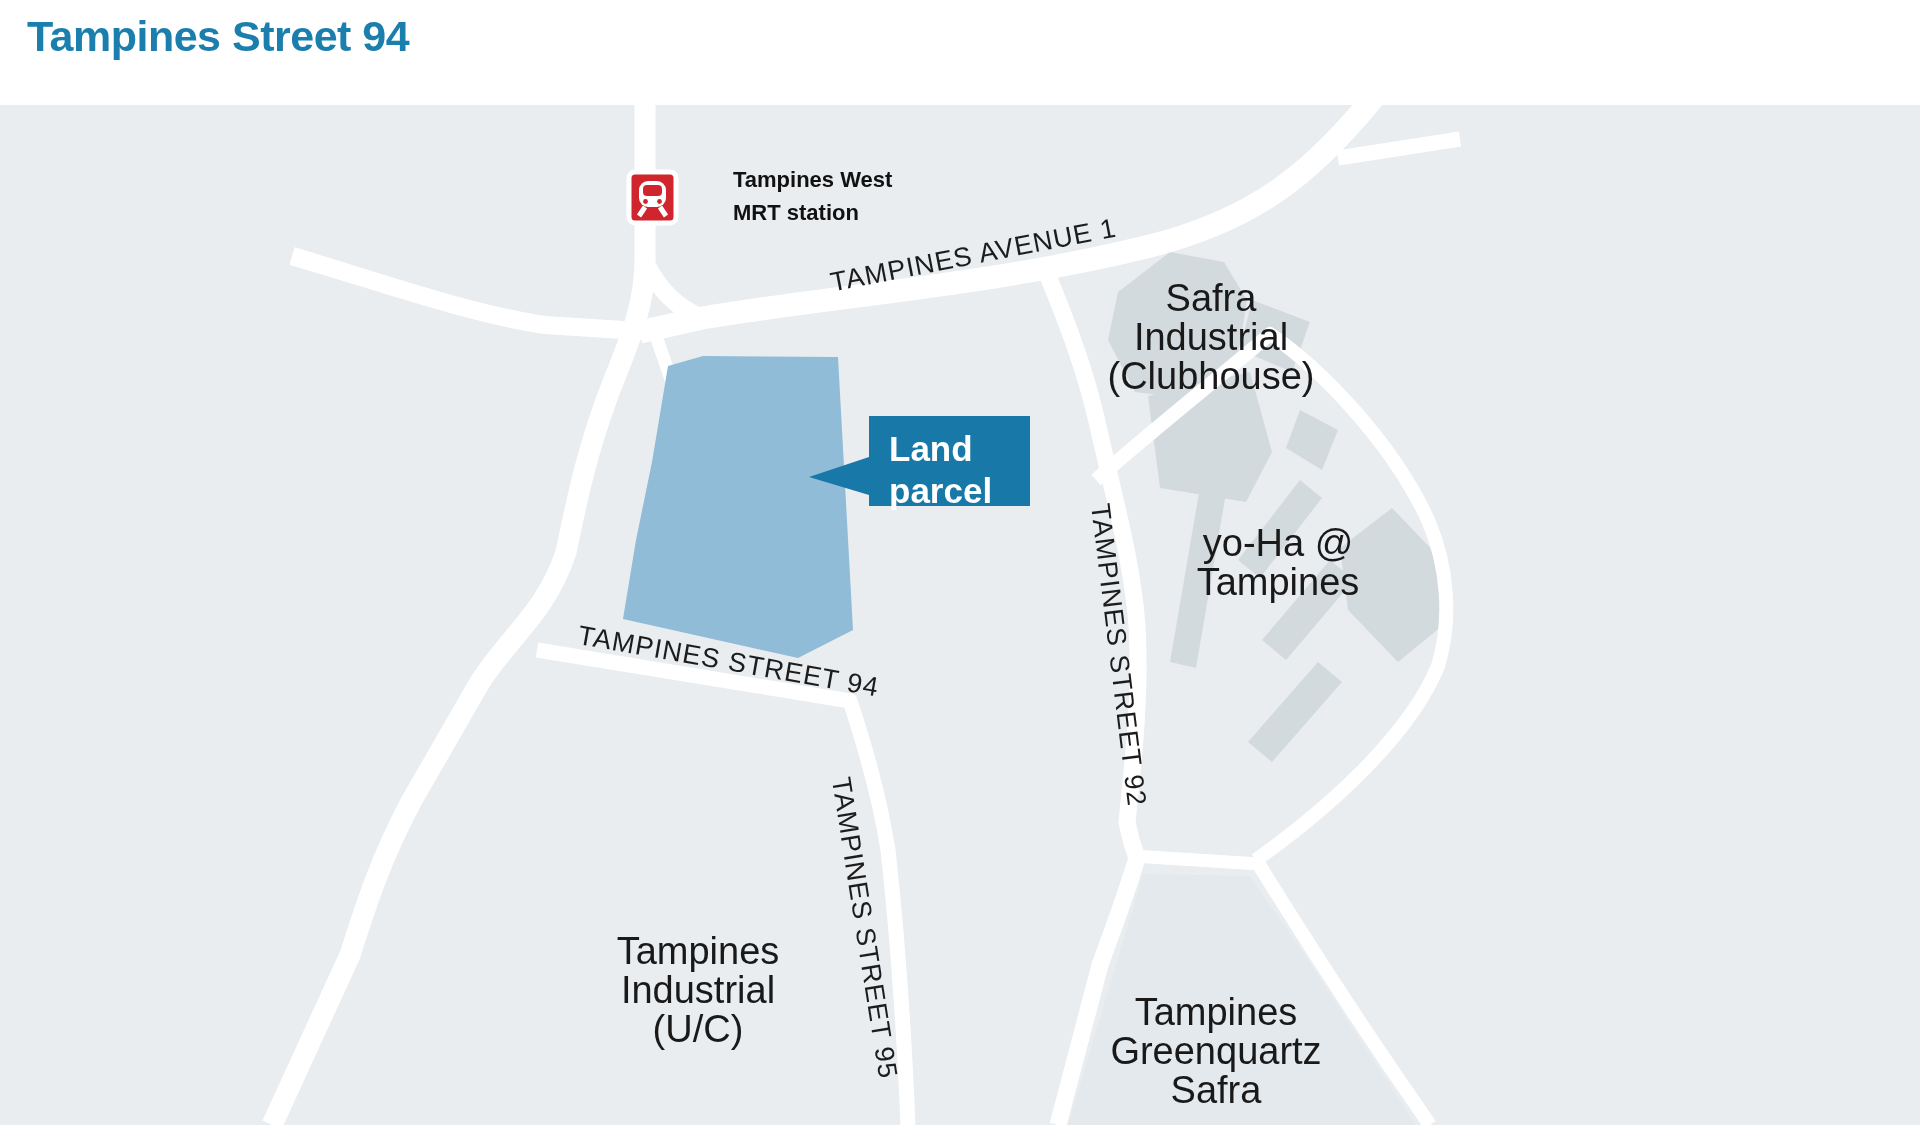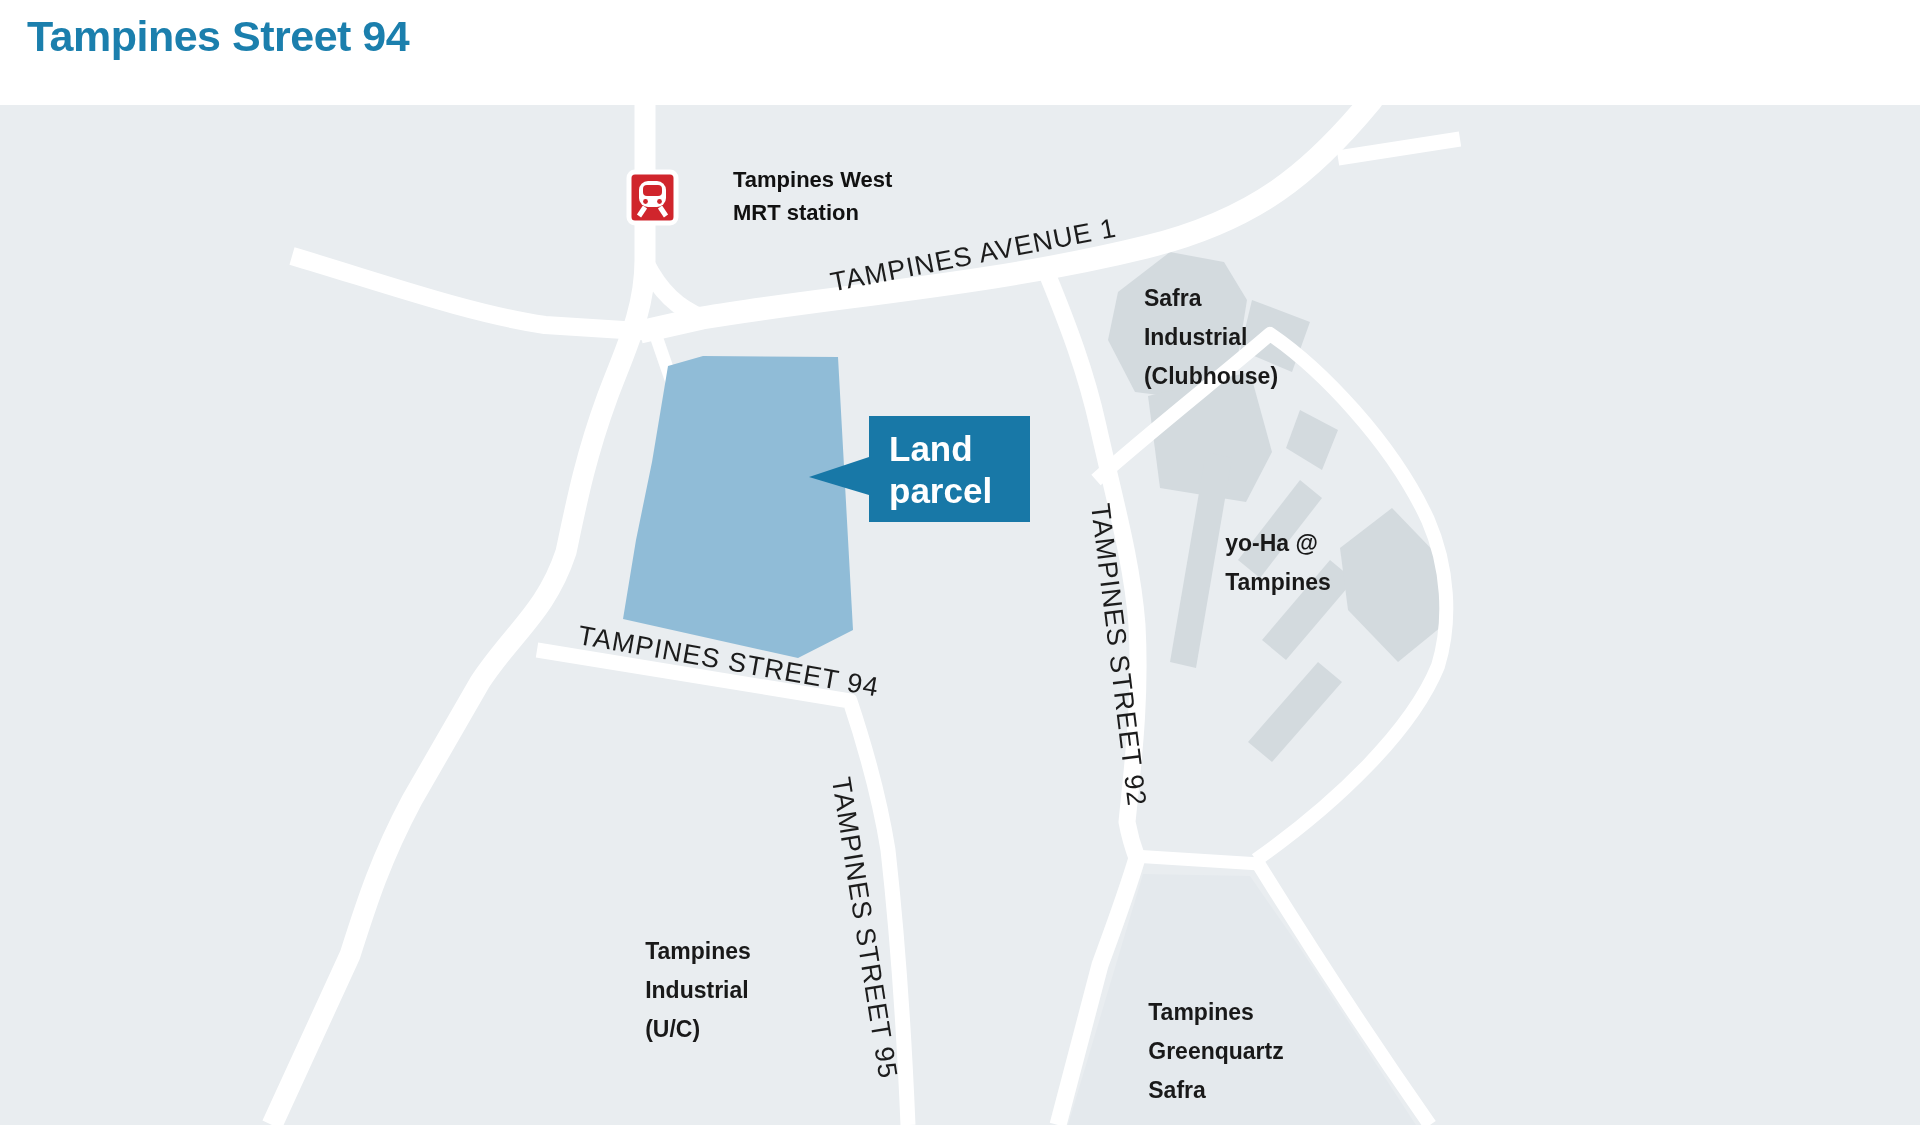--- a/index.html
+++ b/index.html
@@ -9,35 +9,34 @@
     -webkit-font-smoothing:antialiased;
   }
   .canvas{position:relative;width:1920px;height:1125px;}
   .page-title{
     position:absolute;left:27px;top:12px;
     font-size:43px;font-weight:700;color:#1b7fad;letter-spacing:-0.5px;
   }
   .map-svg{position:absolute;left:0;top:0;}
   .label{position:absolute;color:#191919;}
   .place-label{
-    font-size:23px;line-height:39px;text-align:left;white-space:nowrap;
+    font-size:38px;line-height:39px;text-align:center;white-space:nowrap;
     transform:translate(-50%,-50%);
-    font-weight:bold;
   }
   .road-label{
     font-size:27px;letter-spacing:1px;white-space:nowrap;color:#1c1c1c;
   }
   .road-label.origin-left{transform-origin:0 0;}
   .road-label.centered{transform-origin:center center;}
   .mrt-label{
     position:absolute;left:699px;top:163px;
     font-size:22px;font-weight:700;line-height:33px;color:#111;white-space:nowrap;margin-left:34px;
   }
   .callout{
-    position:absolute;left:869px;top:416px;width:161px;height:106px;
+    position:absolute;left:869px;top:416px;width:161px;height:90px;
     background:#1878a7;box-sizing:border-box;padding:12px 0 0 20px;
   }
   .callout div{
     color:#ffffff;font-size:35px;font-weight:700;line-height:42px;white-space:nowrap;
   }
 </style>
 </head>
 <body>
 
 <div class="canvas">

